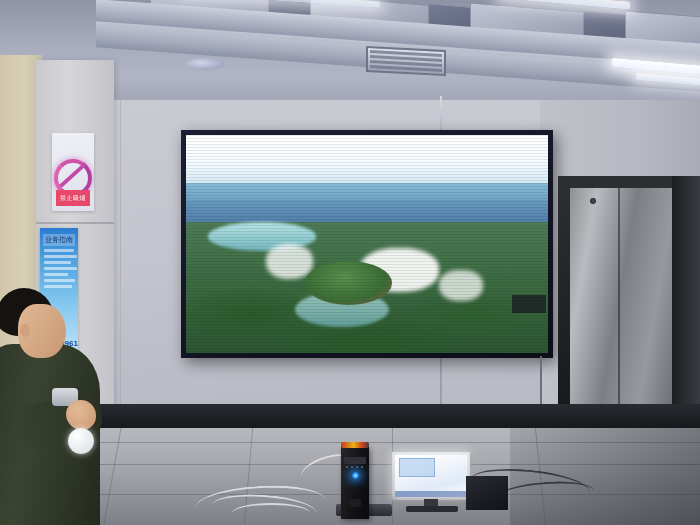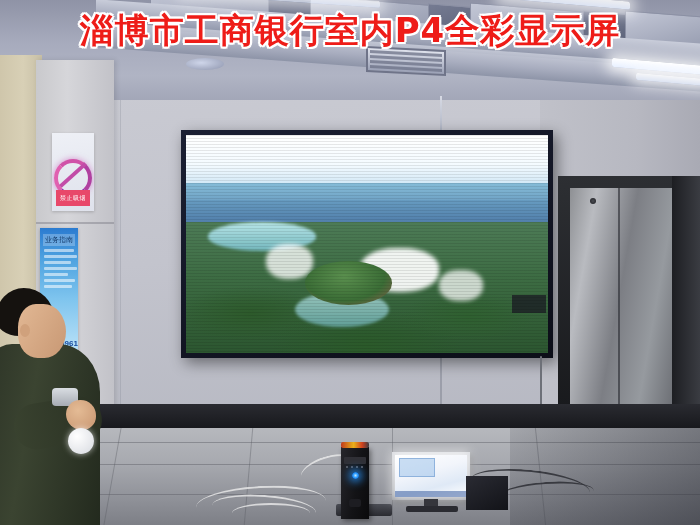--- a/index.html
+++ b/index.html
@@ -633,15 +633,14 @@
   <div class="monitor">
     <div class="monitor-screen">
       <div class="ms-win"></div>
       <div class="ms-bar"></div>
     </div>
   </div>
   <div class="monitor-stand"></div>
   <div class="monitor-base"></div>
   <div class="side-box"></div>
 
-  <div class="title">淄博市工商银行室内P4全彩显示屏</div>
 
 </div>
 
 </body></html>

